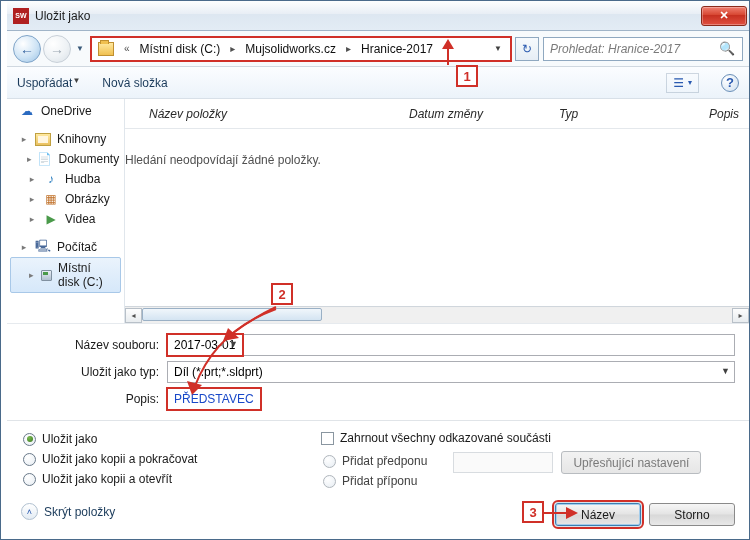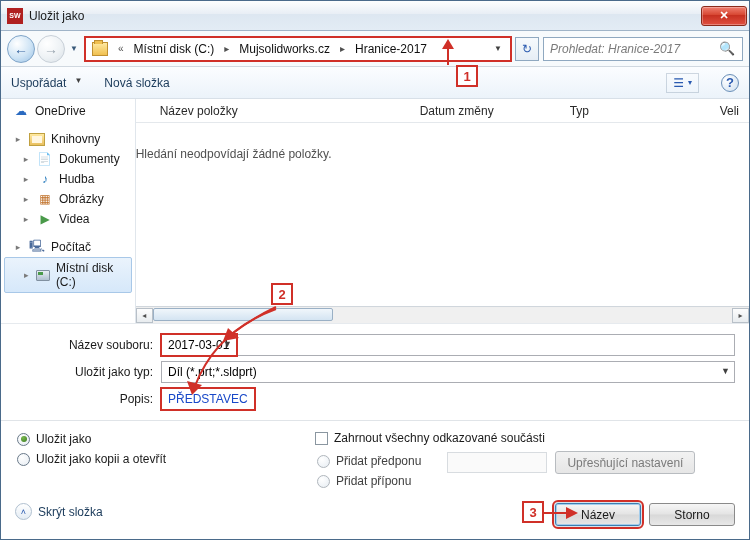--- a/index.html
+++ b/index.html
@@ -1,17 +1,17 @@
 <!DOCTYPE html>
 <html><head>
 <meta charset="utf-8">
 <style>
   * { box-sizing: border-box; margin: 0; padding: 0; font-family: "Segoe UI", Tahoma, sans-serif; font-size: 12px; }
   body { background: #fff; }
-  .window { width: 750px; height: 540px; border: 1px solid #4a6a8a; background: #fff; position: relative; overflow: hidden; }
+  .window { width: 750px; height: 540px; border: 1px solid #4a6a8a; background: #fff; position: relative; overflow: hidden; padding-left: 6px; }
   
   
   .titlebar { height: 30px; background: linear-gradient(to bottom, #fdfefe, #e8eef5 45%, #dde7f1 46%, #e3ecf5); display: flex; align-items: center; padding: 0 2px 0 6px; border-bottom: 1px solid #a0b4c8; }
   .titlebar .app-icon { width: 16px; height: 16px; background: #b02020; margin-right: 6px; display: flex; align-items: center; justify-content: center; color: #fff; font-size: 7px; font-weight: bold; }
   .titlebar .title { flex: 1; color: #1a1a1a; }
   .win-close { width: 46px; height: 20px; border: 1px solid #8a2a1a; border-radius: 3px; background: linear-gradient(to bottom, #f08070, #d64530 45%, #c63020 46%, #e05040); display: flex; align-items: center; justify-content: center; color: #fff; font-weight: bold; font-size: 11px; box-shadow: inset 0 0 0 1px rgba(255,255,255,0.3); }
   
   
   .navrow { height: 36px; display: flex; align-items: center; padding: 3px 6px; gap: 4px; border-bottom: 1px solid #d0d8e0; background: #f7fafc; }
   .navbtns { display: flex; align-items: center; gap: 2px; }
@@ -24,21 +24,21 @@
   .addr-icon::before { content:''; position:absolute; top:-3px; left:1px; width:7px; height:3px; background:#f0c050; border:1px solid #c09030; border-bottom:none; }
   .addr-chev { padding: 0 6px; color: #505050; font-size: 10px; }
   .addr-seg { padding: 3px 4px; color: #101010; }
   .addr-end-dd { margin-left: auto; width: 18px; text-align:center; color:#404040; font-size:8px; }
   .refreshbtn { width: 24px; height: 24px; border: 1px solid #8fa8c0; background: linear-gradient(to bottom, #f6fafd, #e6eef5); display: flex; align-items:center; justify-content:center; color:#2a5ab0; font-size:12px; }
   .searchbox { width: 200px; height: 24px; border: 1px solid #8fa8c0; background: #fff; display:flex; align-items:center; padding: 0 6px; color:#7a7a7a; font-style: italic; }
   .searchbox .mag { margin-left:auto; color:#2a5ab0; font-style:normal; font-size:13px; }
   
   
   .toolbar { height: 32px; background: linear-gradient(to bottom, #fbfdff, #ecf3fa); border-bottom: 1px solid #d8e0e8; display:flex; align-items:center; padding: 0 10px; gap: 22px; }
-  .toolbar .tbtn { color: #1a3a5a; display:flex; align-items:flex-start; gap:8px; }
+  .toolbar .tbtn { color: #1a3a5a; display:flex; align-items:flex-start; gap:0; }
   .toolbar .spacer { flex:1; }
   .toolbar .viewdd { border: 1px solid rgba(140,160,180,0.4); padding: 2px 6px; display:flex; align-items:center; gap:4px; color:#2a5ab0; }
   .toolbar .help { color:#2a5ab0; font-size:13px; font-weight:bold; width:18px; height:18px; border-radius:50%; border:1px solid #6a8fb8; display:flex; align-items:center; justify-content:center; background: radial-gradient(circle at 30% 30%, #fff, #cfe0f0); }
   
   
   .main { display:flex; height: 224px; }
   .sidebar { width: 200px; border-right: 1px solid #e0e6ec; padding: 2px 0; overflow:hidden; }
   .tree-item { display:flex; align-items:center; gap:6px; padding: 3px 8px 3px 20px; color:#1a1a1a; }
   .tree-item.sel { background: linear-gradient(to bottom, #eaf3fc, #d6e8fa); border: 1px solid #a8c8e8; border-radius:2px; margin: 0 3px; padding-left:17px; }
   .tree-item.lib { padding-left: 12px; margin-top: 8px; }
@@ -50,21 +50,21 @@
   .ico-doc { color:#4a8850; }
   .ico-music { color:#3080c0; }
   .ico-pic { color:#c07028; }
   .ico-vid { color:#4a9a4a; }
   .ico-pc { color:#4a6a9a; }
   .ico-disk { background: linear-gradient(to bottom,#e8eef5,#b0c0d0); border:1px solid #8090a0; width:16px; height:11px; border-radius:1px; position:relative; }
   .ico-disk::before { content:''; position:absolute; left:1px; top:1px; width:5px; height:3px; background:#4a9a4a; }
   .chev-r { width:10px; text-align:center; color:#7a7a7a; font-size:9px; }
   
   .content { flex:1; position:relative; display:flex; flex-direction:column; }
-  .colheaders { height:24px; border-bottom:1px solid #e4e8ec; display:flex; align-items:center; padding-left: 14px; color:#2a2a2a; }
+  .colheaders { height:30px; border-bottom:1px solid #e4e8ec; display:flex; align-items:center; padding-left: 14px; color:#2a2a2a;font-style:italic; }
   .colheaders span { padding: 4px 10px; }
   .colheaders .c1 { width: 260px; }
   .colheaders .c2 { width: 150px; }
   .colheaders .c3 { width: 150px; }
   .empty { flex:1; text-align:left; padding-top: 24px; color:#505050; }
   .hscroll { height:17px; border-top:1px solid #d0d6dc; background: #efefef; position:relative; display:flex; align-items:center; }
   .hscroll .arrow { width:17px; height:15px; border:1px solid #b8c0c8; background: linear-gradient(to bottom,#fdfdfd,#e8ecef); display:flex; align-items:center; justify-content:center; font-size:8px; color:#505050; }
   .hscroll .track { flex:1; height:15px; background: #f0f0f0; position:relative; }
   .hscroll .thumb { position:absolute; left:0; top:0; height:13px; width: 180px; border:1px solid #9ab0c5; background: linear-gradient(to bottom,#f0f6fb,#d4e4f2); border-radius:2px; }
   
@@ -196,21 +196,21 @@
           <span class="chev-r">▸</span>
           <span class="ico ico-disk"></span>
           <span>Místní disk (C:)</span>
         </div>
     </div>
     <div class="content">
       <div class="colheaders">
         <span class="c1">Název položky</span>
         <span class="c2">Datum změny</span>
         <span class="c3">Typ</span>
-        <span>Veli</span>
+        <span>Popis</span>
       </div>
       <div class="empty">Hledání neodpovídají žádné položky.</div>
       <div class="hscroll">
         <div class="arrow">◂</div>
         <div class="track">
             <div class="thumb"></div>
           </div>
         <div class="arrow">▸</div>
       </div>
     </div>
@@ -238,20 +238,24 @@
       <div style="flex:1"></div>
     </div>
 
     <div class="hrsep"></div>
 
     <div class="bottom">
       <div class="radios">
         <div class="radio-row">
             <span class="radio checked"></span>
             <span>Uložit jako</span>
+          </div>
+        <div class="radio-row">
+            <span class="radio"></span>
+            <span>Uložit jako kopii a pokračovat</span>
           </div>
         <div class="radio-row">
             <span class="radio"></span>
             <span>Uložit jako kopii a otevřít</span>
           </div>
       </div>
       <div class="optcol">
         <div class="cb-row">
             <span class="checkbox"></span>
             <span>Zahrnout všechny odkazované součásti</span>
@@ -271,21 +275,21 @@
             <div class="inlineinput"></div>
             <div class="winbtn wide">Upřesňující nastavení</div>
           </div>
         </div>
       </div>
     </div>
 
     <div class="footerrow">
       <div class="hidefolders">
         <span class="upchev">˄</span>
-        <span>Skrýt složka</span>
+        <span>Skrýt položky</span>
       </div>
       <div class="btnrow">
         <div class="winbtn primary">Název</div>
         <div class="winbtn">Storno</div>
       </div>
     </div>
   </div>
 
   <div class="callout" style="left:455px; top:64px;">1</div>
   <div class="callout" style="left:270px; top:282px;">2</div>

